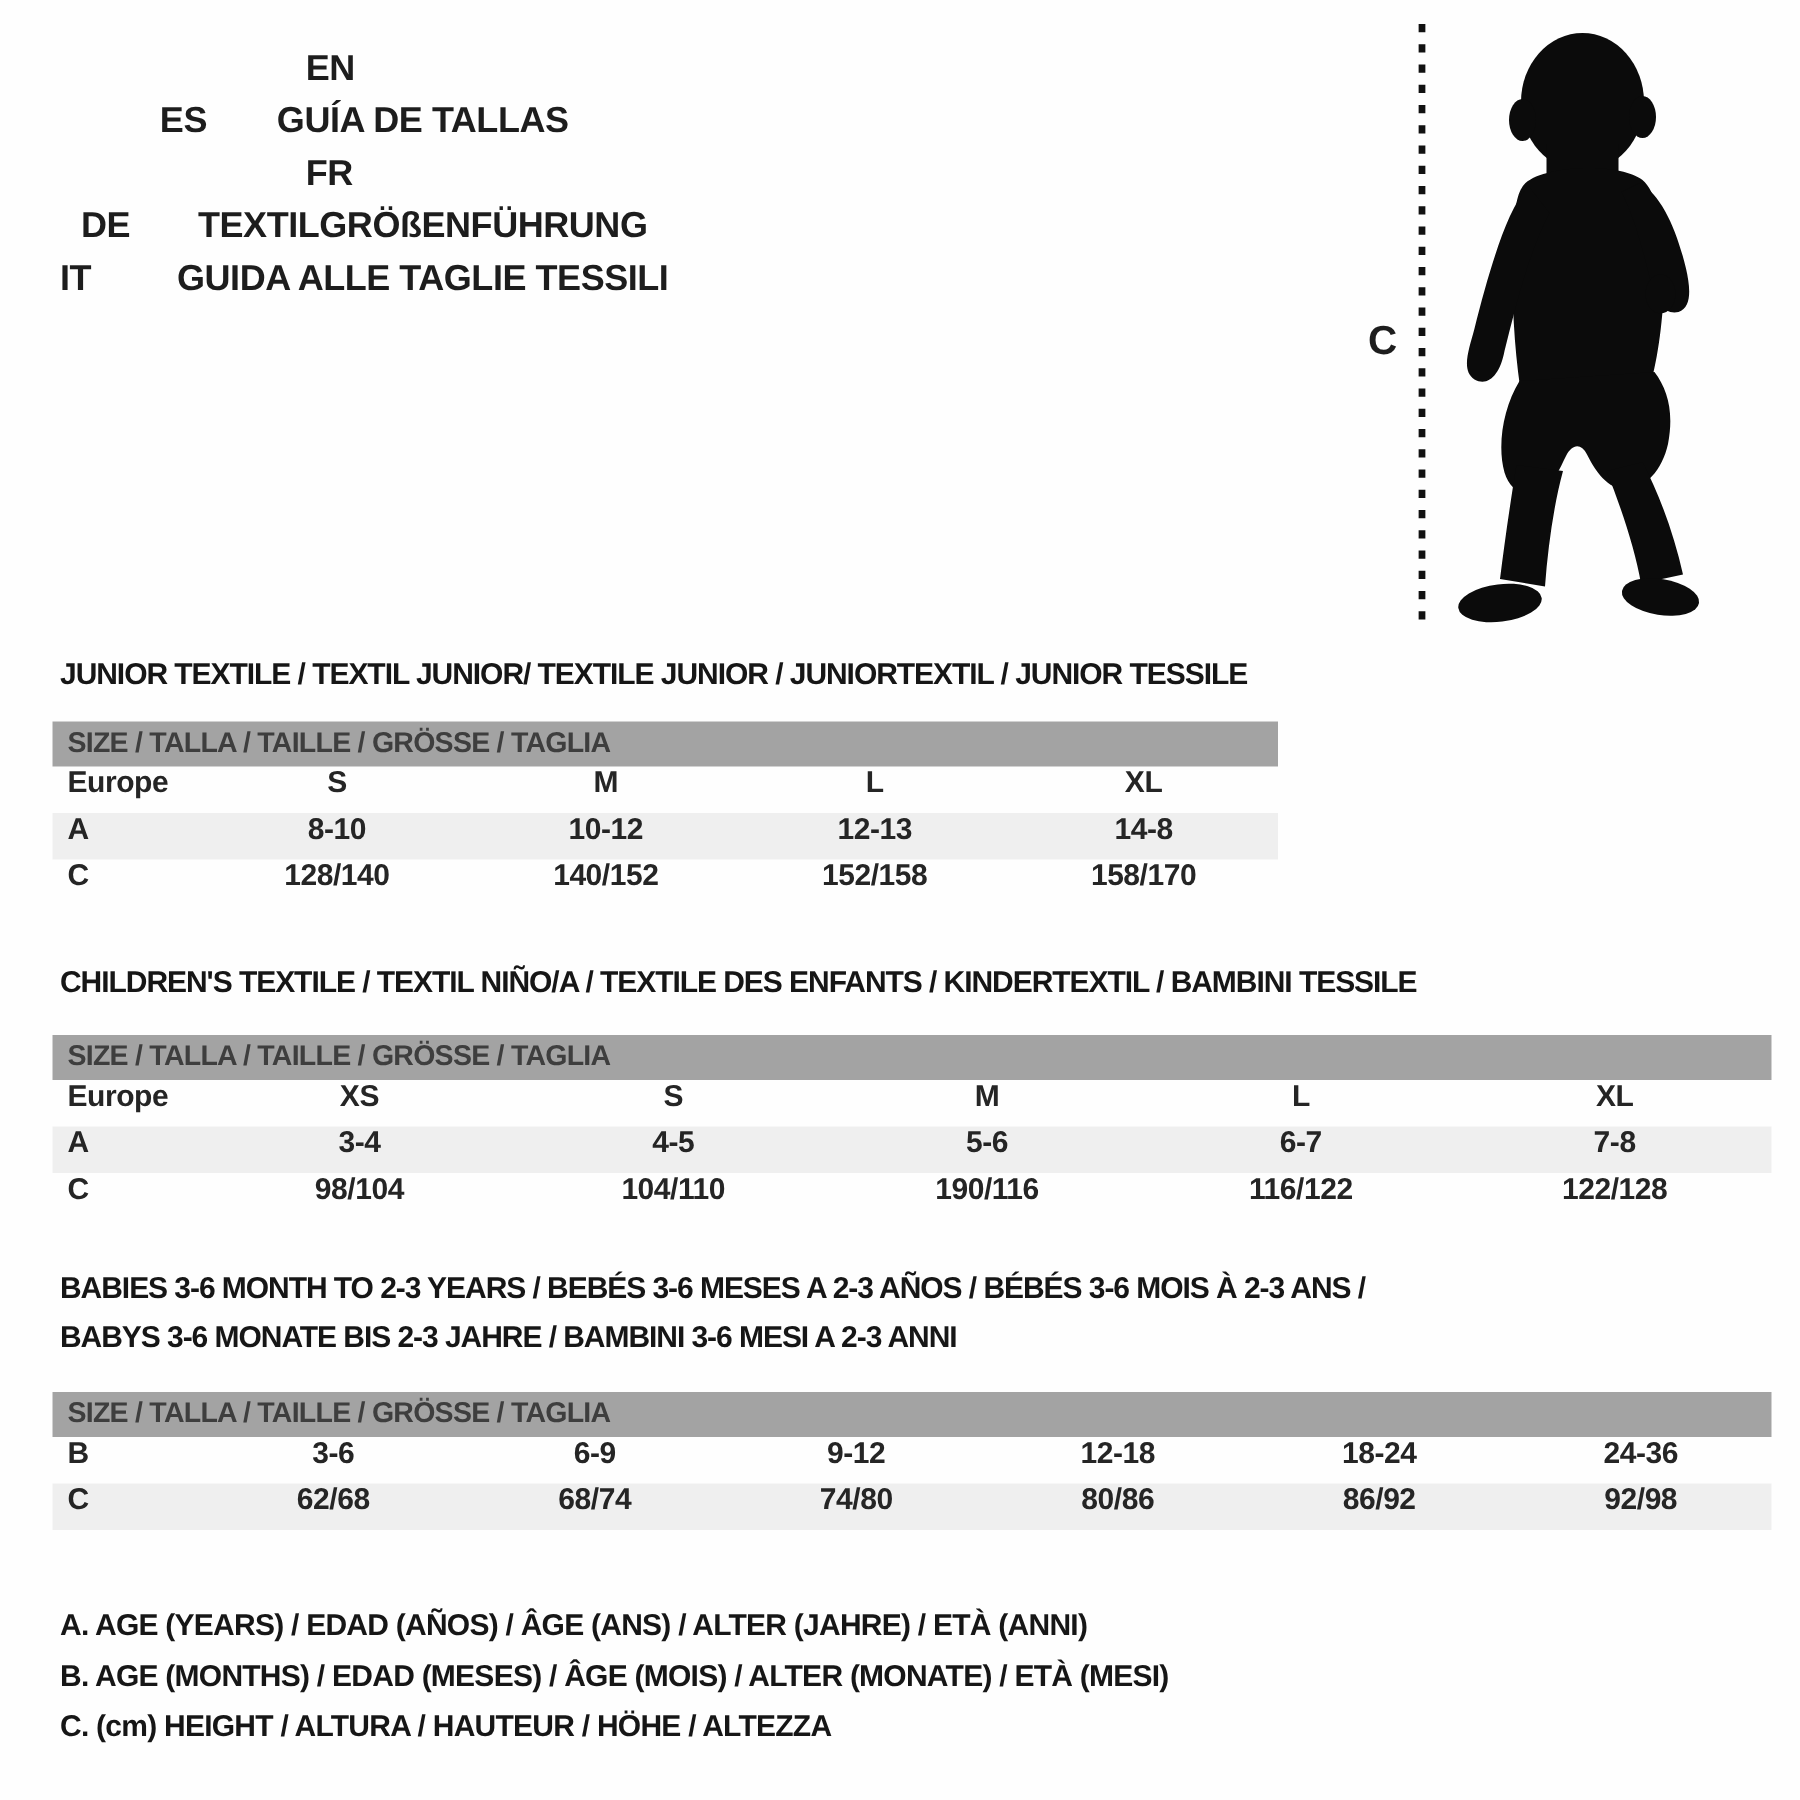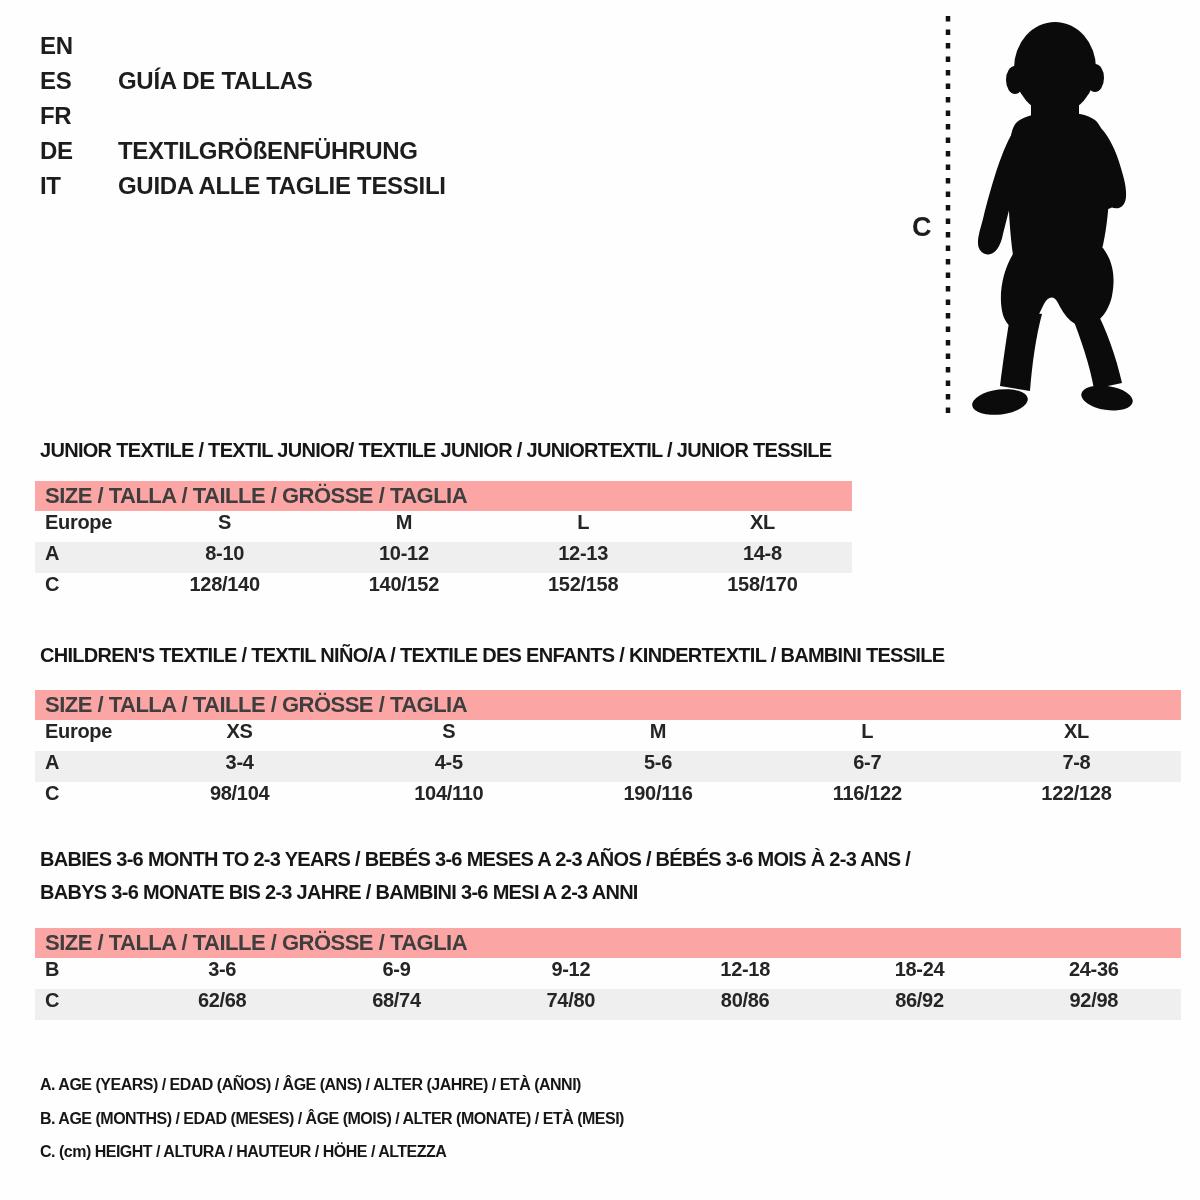--- a/index.html
+++ b/index.html
@@ -3,42 +3,42 @@
 <meta charset="utf-8">
 <style>
   * { margin:0; padding:0; box-sizing:border-box; }
   html,body { background:#ffffff; }
   .page {
     position:relative; width:1200px; height:1200px; background:#fefefe;
     font-family:"Liberation Sans", sans-serif; color:#1d1d1d; overflow:hidden;
   }
   
   .lang-block { position:absolute; left:40px; top:28px; }
-  .lang-row { display:flex; height:35px; align-items:center; }
+  .lang-row { display:flex; height:35px; align-items:center;justify-content:center; }
   .lang-code { width:78px; font-size:24px; font-weight:bold; letter-spacing:-0.3px; }
   .lang-title { font-size:24px; font-weight:bold; letter-spacing:-0.3px; white-space:nowrap; }
   
   .figure-label { position:absolute; left:912px; top:212px; font-size:27px; font-weight:bold; }
   .measure-line { position:absolute; left:944px; top:16px; width:10px; height:402px; }
   .silhouette { position:absolute; left:955px; top:14px; width:200px; height:410px; }
   
   .sec-title { position:absolute; left:40px; font-size:20px; font-weight:bold;
                letter-spacing:-0.7px; line-height:33px; white-space:nowrap; color:#161616; }
   
   .size-table { position:absolute; left:35px; }
-  .size-bar { height:30px; background:#fca5a5; color:#3e3e3e; font-size:22px; font-weight:bold;
+  .size-bar { height:30px; background:#a3a3a3; color:#3e3e3e; font-size:19px; font-weight:bold;
               letter-spacing:-0.5px; line-height:30px; padding-left:10px; white-space:nowrap; }
   .t-row { display:flex; height:31px; }
   .t-row.shaded { background:#efefef; }
   .cell { font-size:20px; font-weight:bold; letter-spacing:-0.3px; color:#252525; }
   .label-cell { width:100px; padding-left:10px; }
   .val-cell { flex:1; text-align:center; }
   
   .legend { position:absolute; left:40px; top:1068px; }
-  .legend-line { font-size:16px; font-weight:bold; letter-spacing:-0.5px;
+  .legend-line { font-size:20px; font-weight:bold; letter-spacing:-0.5px;
                  line-height:33.5px; white-space:nowrap; color:#161616; }
 </style>
 </head>
 <body>
 
 <div class="page">
 
   <div class="lang-block">
     <div class="lang-row">
       <span class="lang-code">EN</span>

